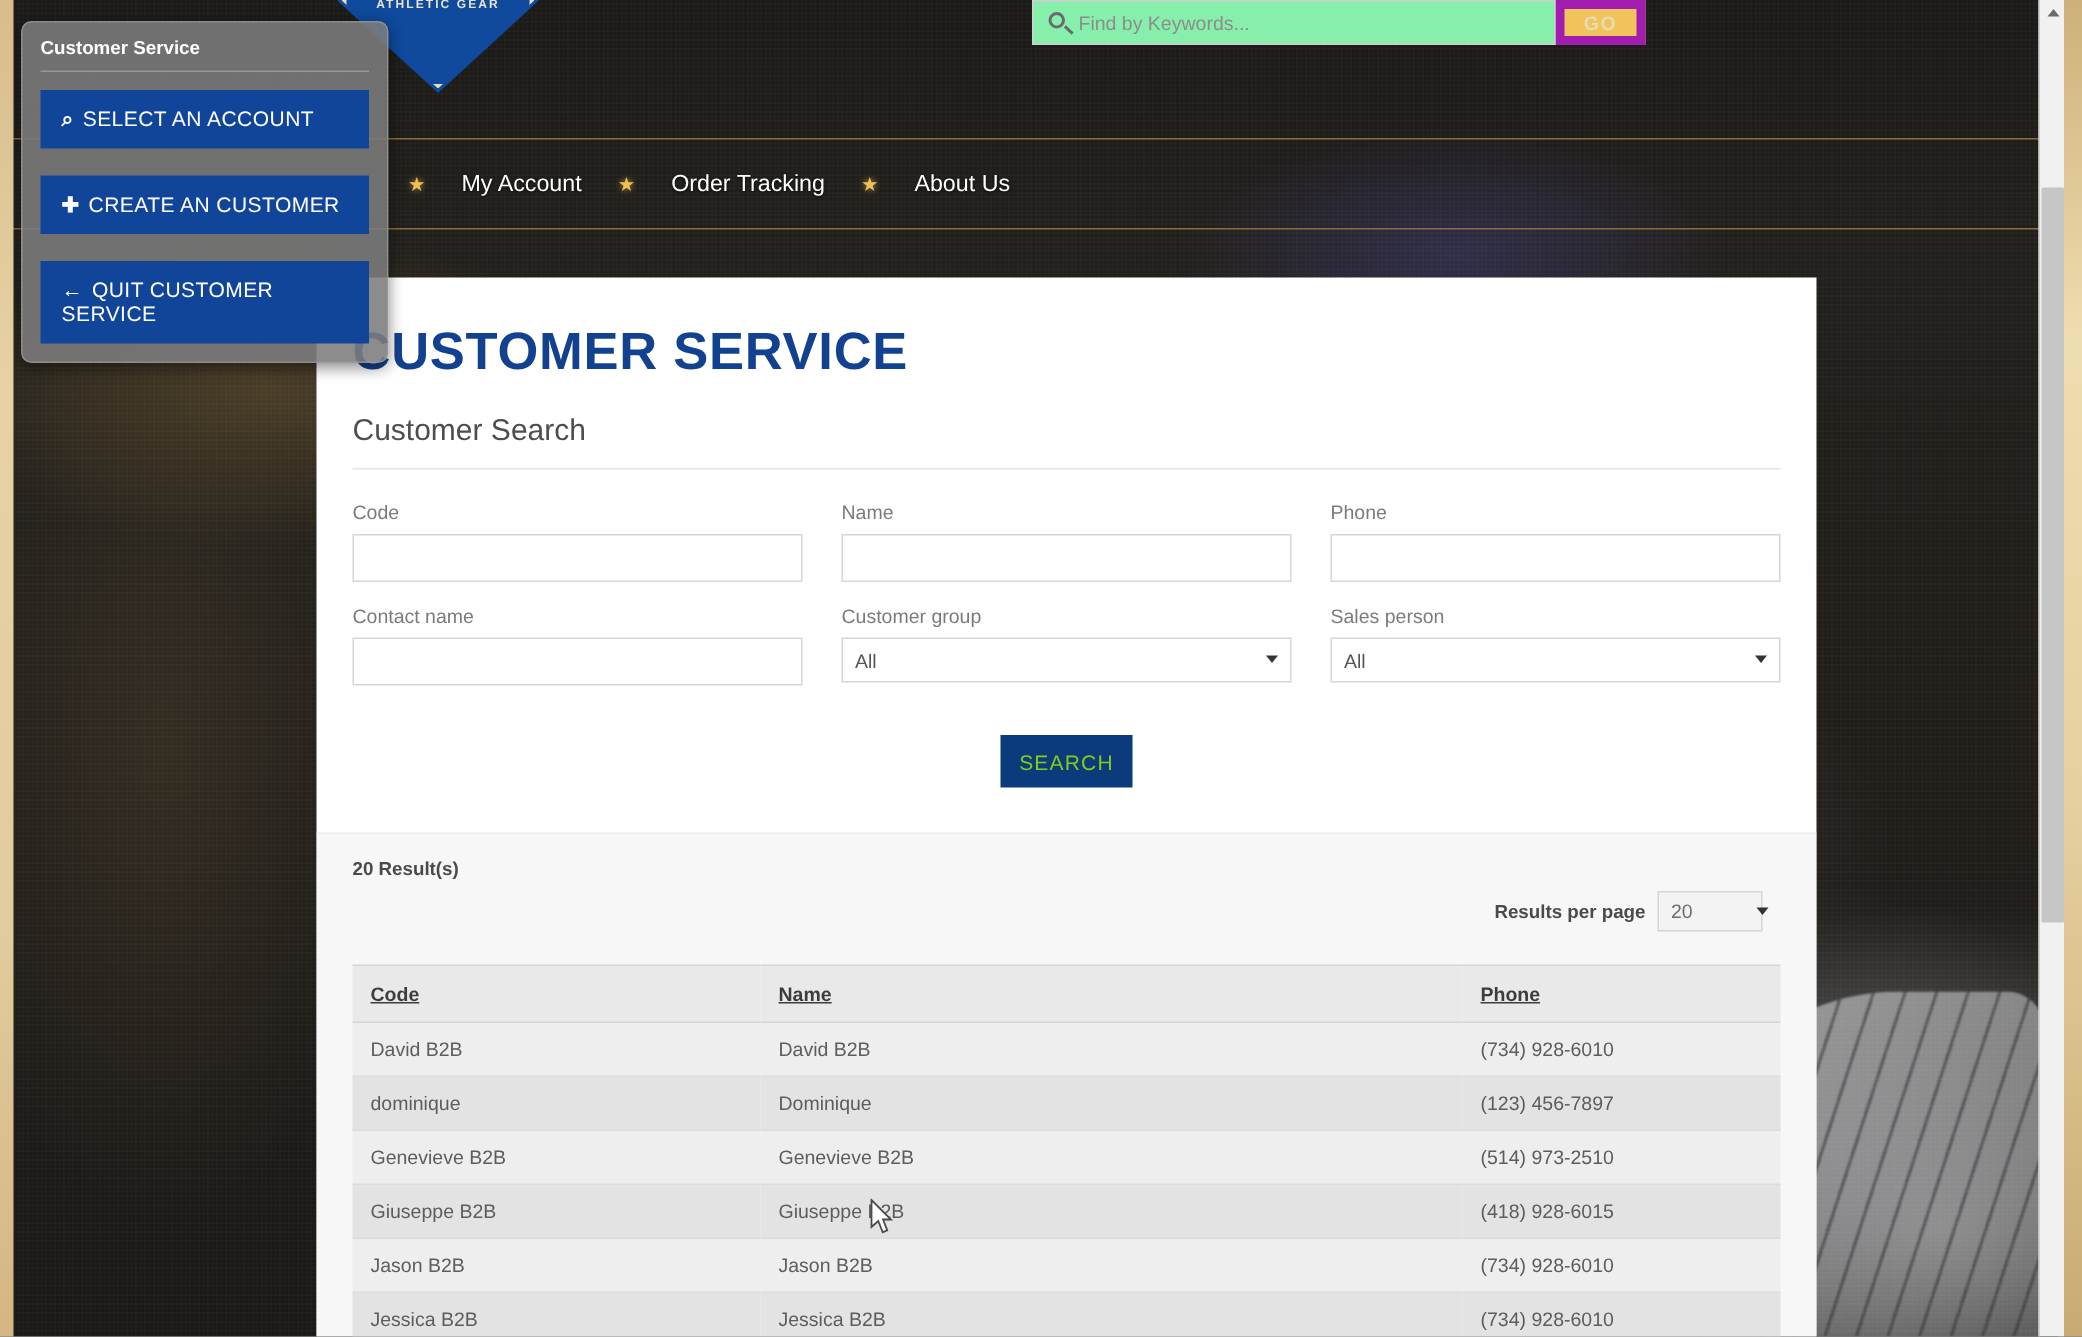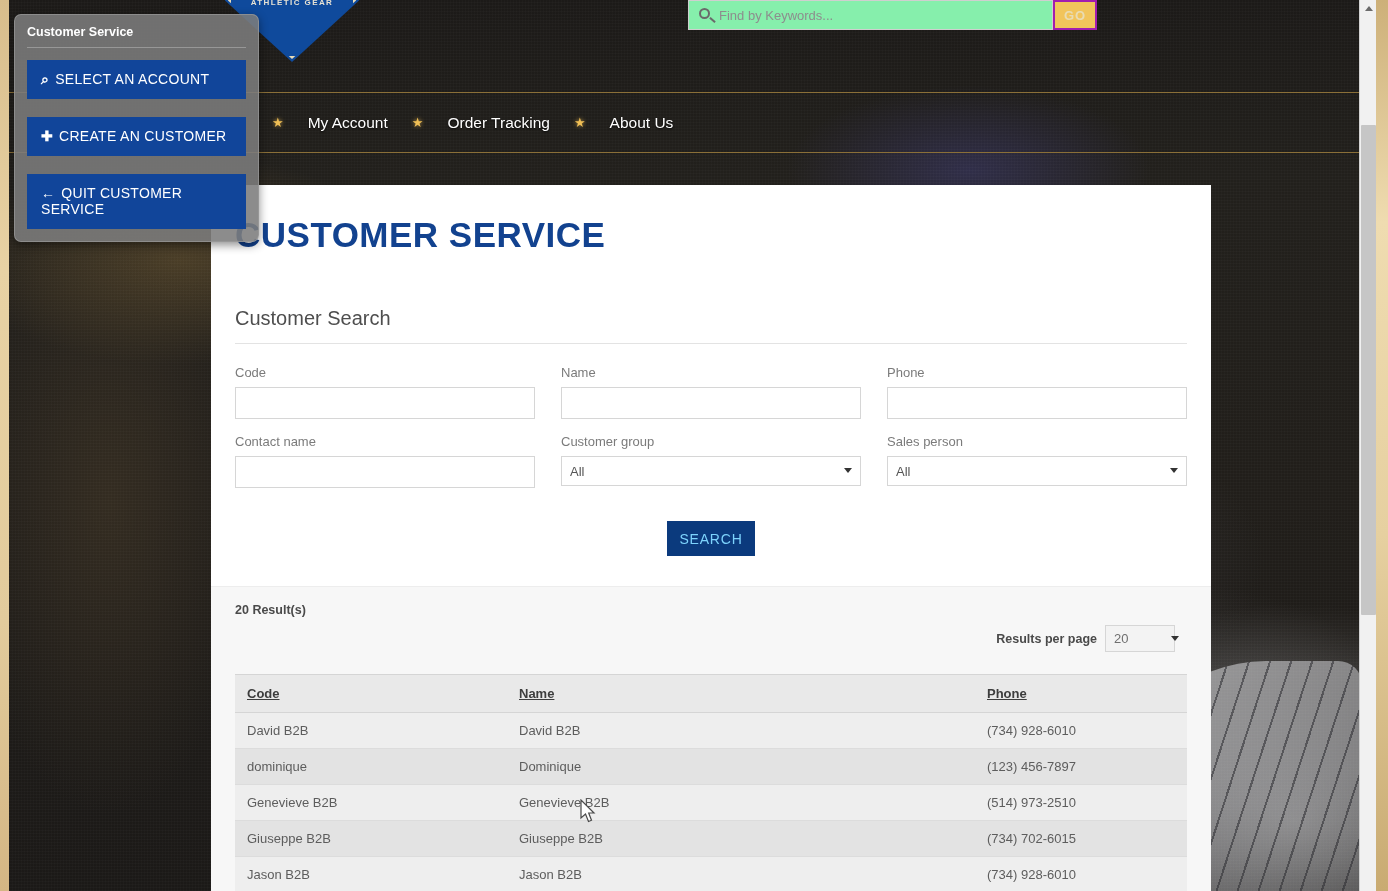--- a/index.html
+++ b/index.html
@@ -142,23 +142,23 @@
   }
   .search-box input {
     border: 0; outline: 0; background: transparent;
     width: 100%;
     font-family: "Liberation Sans", sans-serif;
     font-size: 13px;
     color: #555;
   }
   .search-box input::placeholder { color: #8d8d8d; }
   .go-btn {
-    width: 44px;
+    width: 60px;
     background: #f1c45b;
-    border: 2px solid #a21caf;
+    border: 6px solid #a21caf;
     color: #e9dcb3;
     font-size: 13px;
     font-weight: bold;
     letter-spacing: 1px;
     cursor: pointer;
     display: flex; align-items: center; justify-content: center;
   }
 
   
   .nav-bar {
@@ -199,21 +199,21 @@
   .page-title {
     margin: 30px 0 0 0;
     padding-left: 0;
     color: #12428f;
     font-size: 35px;
     font-weight: bold;
     letter-spacing: 0.5px;
   }
 
   .section-title {
-    margin-top: 52px;
+    margin-top: 21px;
     color: #4e4e4e;
     font-size: 20px;
     font-weight: normal;
     padding-bottom: 13px;
     border-bottom: 1px solid #e3e3e3;
   }
 
   
   .form-grid {
     display: grid;
@@ -265,21 +265,21 @@
   }
 
   .search-btn-row {
     display: flex;
     justify-content: center;
     margin-top: 18px;
     margin-bottom: 30px;
   }
   .search-btn {
     background: #0b3a7d;
-    color: #7dd3fc;
+    color: #84cc16;
     border: 0;
     width: 88px; height: 35px;
     font-family: "Liberation Sans", sans-serif;
     font-size: 14px;
     letter-spacing: 0.8px;
     cursor: pointer;
   }
 
   
   .results-band {
@@ -558,21 +558,21 @@
               <td>(123) 456-7897</td>
             </tr>
             <tr>
               <td>Genevieve B2B</td>
               <td>Genevieve B2B</td>
               <td>(514) 973-2510</td>
             </tr>
             <tr>
               <td>Giuseppe B2B</td>
               <td>Giuseppe B2B</td>
-              <td>(734) 702-6015</td>
+              <td>(418) 928-6015</td>
             </tr>
             <tr>
               <td>Jason B2B</td>
               <td>Jason B2B</td>
               <td>(734) 928-6010</td>
             </tr>
             <tr>
               <td>Jessica B2B</td>
               <td>Jessica B2B</td>
               <td>(734) 928-6010</td>

